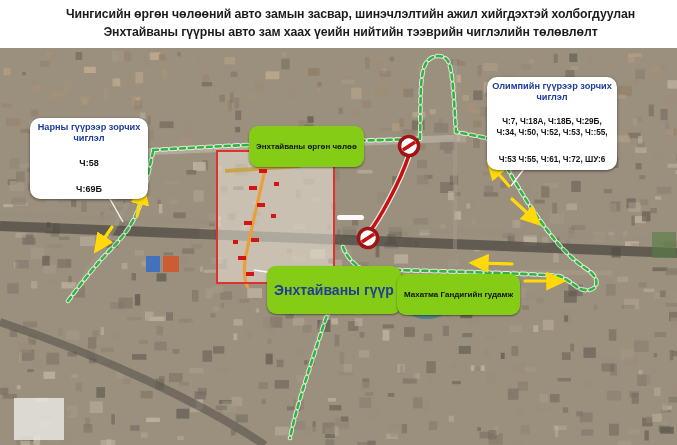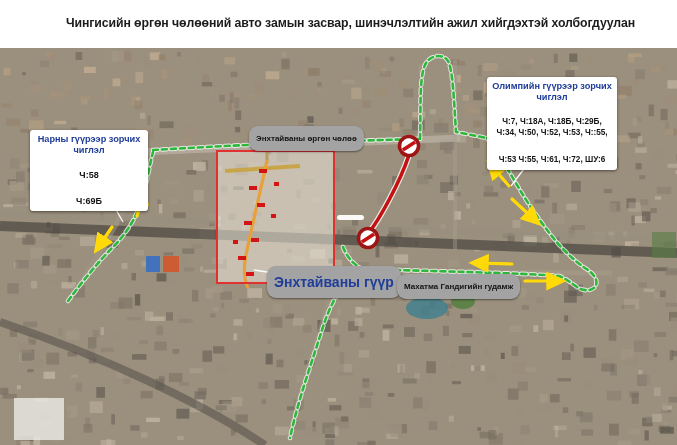--- a/index.html
+++ b/index.html
@@ -15,39 +15,40 @@
   svg.overlay{position:absolute;left:0;top:0;z-index:2;}
   
   .halo{fill:none;stroke:#ffffff;stroke-width:4.6;stroke-linecap:round;stroke-linejoin:round;
         stroke-dasharray:5 4;opacity:.75;}
   .grn{fill:none;stroke-width:2.6;stroke-linecap:round;stroke-linejoin:round;stroke-dasharray:5 4;}
   .redhalo{fill:none;stroke:#ffffff;stroke-width:6;stroke-linecap:round;opacity:.8;}
   .redline{fill:none;stroke-width:3.6;stroke-linecap:round;}
   .ptr{stroke:#ffffff;stroke-width:1.3;opacity:.95;}
   .arrow{stroke-width:3.2;fill:none;stroke-linecap:round;}
   
-  .pill{position:absolute;z-index:6;background:#a3a3a3;border-radius:9px;padding:8px 7px;
+  .pill{position:absolute;z-index:6;background:#84cc16;border-radius:9px;padding:16px 7px;
         font-weight:bold;color:#141414;font-size:8px;white-space:nowrap;
         box-shadow:0 1px 2px rgba(0,0,0,.45);}
   .pill.blue{color:#1f3d99;font-size:14px;}
-  .callout{position:absolute;z-index:6;background:#ffffff;border-radius:3px;
+  .callout{position:absolute;z-index:6;background:#ffffff;border-radius:10px;
            box-shadow:0 1px 3px rgba(0,0,0,.5);text-align:center;padding:4px 3px;}
   .callout-title{color:#1f3d99;font-weight:bold;font-size:9.2px;line-height:1.2;}
   .callout-body{color:#141414;font-weight:bold;font-size:9px;line-height:1.3;margin-top:14px;}
   .callout.olympic{width:124px;}
   .callout.olympic .callout-body{font-size:8.2px;font-weight:bold;line-height:1.32;}
   .callout.naran{width:112px;}
 </style>
 </head>
 <body>
 
 <div class="stage">
 
   <div class="title-bar">
     <div class="title-line">Чингисийн өргөн чөлөөний авто замын засвар, шинэчлэлтийн ажил хийгдэхтэй холбогдуулан</div>
+    <div class="title-line">Энхтайваны гүүрны авто зам хаах үеийн нийтийн тээврийн чиглэлийн төлөвлөлт</div>
   </div>
 
   <div class="map-base"></div>
 
   <svg class="overlay" width="677" height="445" viewBox="0 0 677 445">
     <defs>
       <marker id="ah" markerWidth="7" markerHeight="7" refX="4.6" refY="3" orient="auto">
         <path d="M0,0 L6.4,3 L0,6 z" fill="#ffd908"></path>
       </marker>
       <path id="gLeft" d="M68,301 C82,282 98,262 112,248 C127,233 136,218 141,202 C146,187 149,168 153,152"></path>
@@ -862,21 +863,21 @@
       <line class="ptr" x1="545" y1="141" x2="511" y2="186"></line>
       <line class="ptr" x1="280" y1="274" x2="254" y2="270"></line>
       <rect x="337" y="215" width="27" height="5" rx="2.5" fill="#ffffff" opacity=".95"></rect>
     </g>
   </svg>
 
   <div class="pill" style="left:249px;top:126px;">Энхтайваны өргөн чөлөө</div>
   <div class="pill blue" style="left:267px;top:266px;">Энхтайваны гүүр</div>
   <div class="pill" style="left:397px;top:274px;">Махатма Гандигийн гудамж</div>
 
-  <div class="callout naran" style="left:30px;top:130px;">
+  <div class="callout naran" style="left:30px;top:118px;">
     <div class="callout-title">Нарны гүүрээр зорчих чиглэл</div>
     <div class="callout-body">Ч:58</div>
     <div class="callout-body">Ч:69Б</div>
   </div>
 
   <div class="callout olympic" style="left:487px;top:77px;">
     <div class="callout-title">Олимпийн гүүрээр зорчих чиглэл</div>
     <div class="callout-body">Ч:7, Ч:18А, Ч:18Б, Ч:29Б,</div>
     <div class="callout-body" style="margin-top:0;">Ч:34, Ч:50, Ч:52, Ч:53, Ч::55,</div>
     <div class="callout-body" style="margin-top:16px;">Ч:53 Ч:55, Ч:61, Ч:72, ШУ:6</div>

